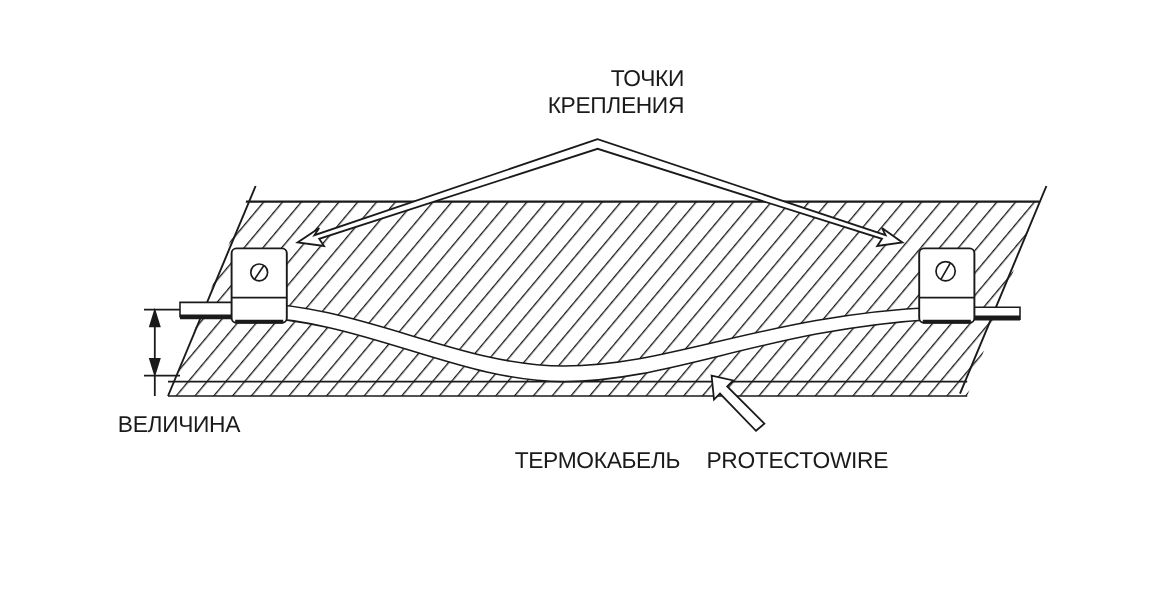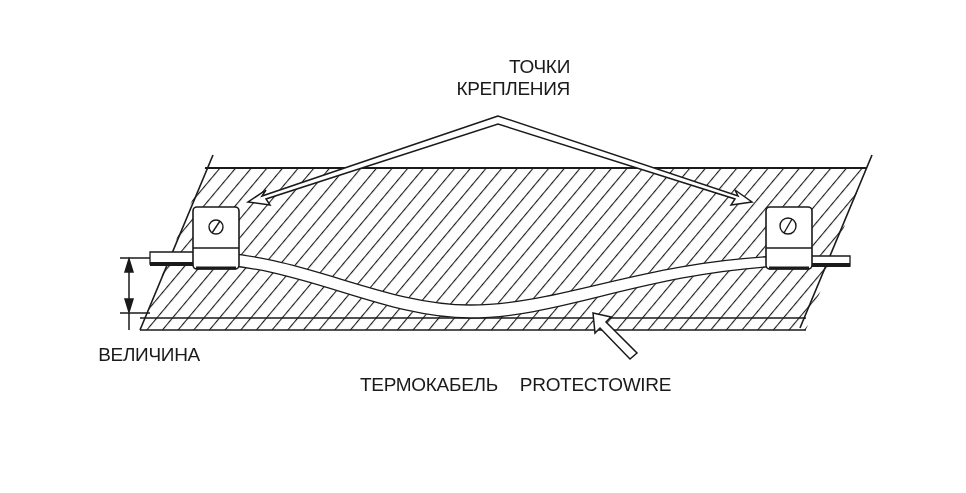--- a/index.html
+++ b/index.html
@@ -71,17 +71,17 @@
 
 <div class="lbl" style="left:430px; top:56px; width:140px;">
   <div>ТОЧКИ</div>
   <div>КРЕПЛЕНИЯ</div>
 </div>
 
 <div class="lbl" style="left:60px; top:344px; width:140px;">
   <div>ВЕЛИЧИНА</div>
 </div>
 
-<div class="lbl" style="left:360px; top:374px; width:380px; text-align:left; white-space:nowrap;">
+<div class="lbl" style="left:360px; top:374px; width:380px; text-align:right; white-space:nowrap;">
   <span>ТЕРМОКАБЕЛЬ</span>
   <span style="display:inline-block;width:12px;"></span>
   <span>PROTECTOWIRE</span>
 </div>
 
 </body></html>

